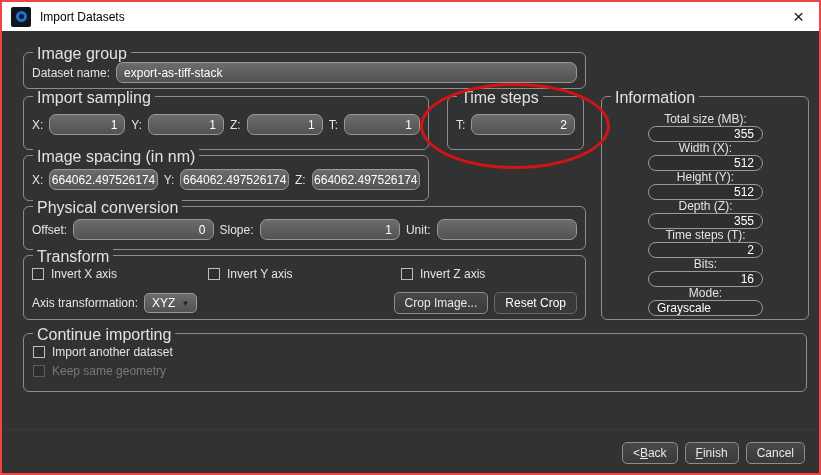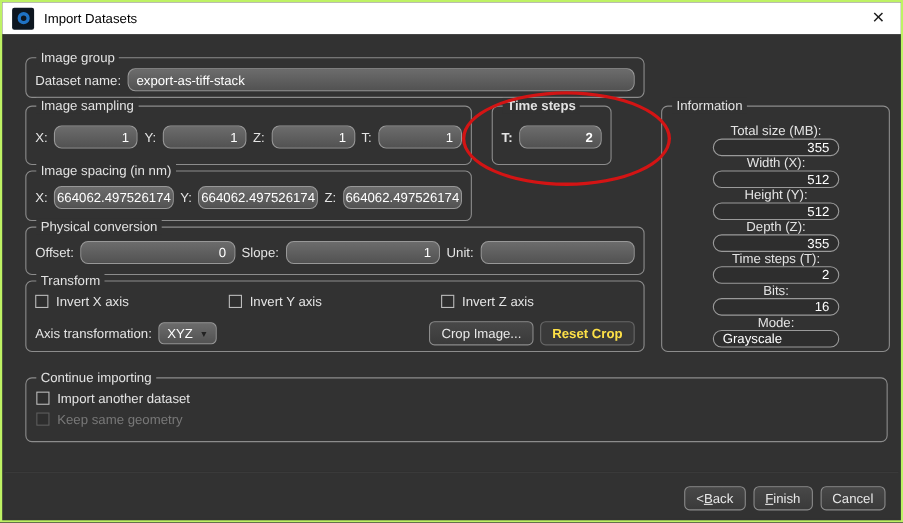--- a/index.html
+++ b/index.html
@@ -1,19 +1,19 @@
 <!DOCTYPE html>
 <html><head>
 <meta charset="utf-8">
 <style>
   * { margin:0; padding:0; box-sizing:border-box; }
   html,body { background:#555; font-family:"Liberation Sans", sans-serif; }
   .window {
     position:relative; width:821px; height:475px; margin:0 auto;
-    border:2px solid #bef264; background:#323232; overflow:hidden;
+    border:2px solid #ef4444; background:#323232; overflow:hidden;
   }
   
   .titlebar {
     height:29px; background:#ffffff; display:flex; align-items:center; padding:0 9px;
   }
   .app-icon {
     width:20px; height:20px; background:#0d1620; display:flex; align-items:center;
     justify-content:center; margin-right:9px; border-radius:2px;
   }
   .app-icon .ring { width:11px; height:11px; border:3px solid #1f72c4; border-radius:50%; }
@@ -22,21 +22,21 @@
     margin-left:auto; font-size:19px; line-height:19px; color:#1a1a1a; cursor:pointer;
     padding:0 6px; font-weight:300;
   }
   
   .body { position:absolute; top:31px; left:2px; right:2px; bottom:2px; background:#323232; }
   .group {
     position:absolute; border:1px solid #8c8c8c; border-radius:6px;
   }
   .gtitle {
     position:absolute; top:-8px; left:9px; background:#323232; padding:0 4px;
-    font-size:12px; color:#e2e2e2; white-space:nowrap;
+    font-size:16px; color:#e2e2e2; white-space:nowrap;
   }
   .lbl { font-size:12px; color:#e4e4e4; white-space:nowrap; }
   .fld {
     height:21px; border:1px solid #989898; border-radius:7px;
     background:linear-gradient(#6c6c6c,#525252);
     color:#ffffff; font-size:12px; display:flex; align-items:center;
     justify-content:flex-end; padding:0 7px; overflow:hidden;
   }
   .fld.left   { justify-content:flex-start; }
   .fld.center { justify-content:center; }
@@ -64,39 +64,39 @@
     display:flex; align-items:center; gap:6px; padding:0 7px; cursor:pointer;
   }
   .dropdown .arrow { font-size:8px; color:#222; }
   
   .btn {
     height:22px; border:1px solid #8c8c8c; border-radius:5px;
     background:linear-gradient(#484848,#3a3a3a); color:#e8e8e8; font-size:12px;
     padding:0 10px; font-family:"Liberation Sans", sans-serif; cursor:pointer;
     display:inline-flex; align-items:center; white-space:nowrap;
   }
-  .btn.disabled { color:#fde047; border-color:#686868; background:#3a3a3a; cursor:default;font-weight:bold; }
+  .btn.disabled { color:#ffffff; border-color:#686868; background:#3a3a3a; cursor:default; }
   .btn u { text-decoration:underline; }
   
   .footer-sep { position:absolute; left:0; right:0; top:396px; height:1px; background:#252525; border-bottom:1px solid #3a3a3a; }
   .footer { position:absolute; right:12px; top:409px; display:flex; gap:7px; }
   
   .annotation-ellipse {
     position:absolute; left:416px; top:50px; width:190px; height:86px;
     border:3px solid #d31414; border-radius:50%; pointer-events:none; z-index:10;
   }
   
   .g-imagegroup { left:19px; top:19px;  width:563px; height:37px; }
   .g-sampling   { left:19px; top:63px;  width:406px; height:54px; }
-  .g-timesteps  { left:443px; top:63px; width:109px; height:54px;font-weight:bold; }
+  .g-timesteps  { left:443px; top:63px; width:137px; height:54px; }
   .g-information{ left:597px; top:63px; width:208px; height:224px;padding-left:37px; }
   .g-spacing    { left:19px; top:122px; width:406px; height:46px; }
   .g-physical   { left:19px; top:173px; width:563px; height:44px; }
   .g-transform  { left:19px; top:222px; width:563px; height:65px;padding-left:20px; }
-  .g-continue   { left:19px; top:310px; width:784px; height:59px;text-decoration:underline; }
+  .g-continue   { left:19px; top:300px; width:784px; height:59px;text-decoration:underline; }
   .info-content { position:absolute; left:10px; right:9px; top:15px; }
   .cb-col { position:absolute; left:9px; top:11px; display:flex; flex-direction:column; gap:5px; }
   .t-row1 { top:11px; }
   .t-row2 { top:36px; }
   .cbw { width:160px; }
 </style>
 </head>
 <body>
 
 <div class="window">
@@ -113,21 +113,21 @@
 
     <div class="group g-imagegroup">
       <span class="gtitle">Image group</span>
       <div class="flexrow" style="top:9px;">
         <span class="lbl">Dataset name:</span>
         <div class="fld left flex1">export-as-tiff-stack</div>
       </div>
     </div>
 
     <div class="group g-sampling">
-      <span class="gtitle">Image sampling</span>
+      <span class="gtitle">Import sampling</span>
       <div class="flexrow" style="top:17px;">
         <span class="lbl">X:</span>
         <div class="fld flex1">1</div>
         <span class="lbl">Y:</span>
         <div class="fld flex1">1</div>
         <span class="lbl">Z:</span>
         <div class="fld flex1">1</div>
         <span class="lbl">T:</span>
         <div class="fld flex1">1</div>
       </div>

